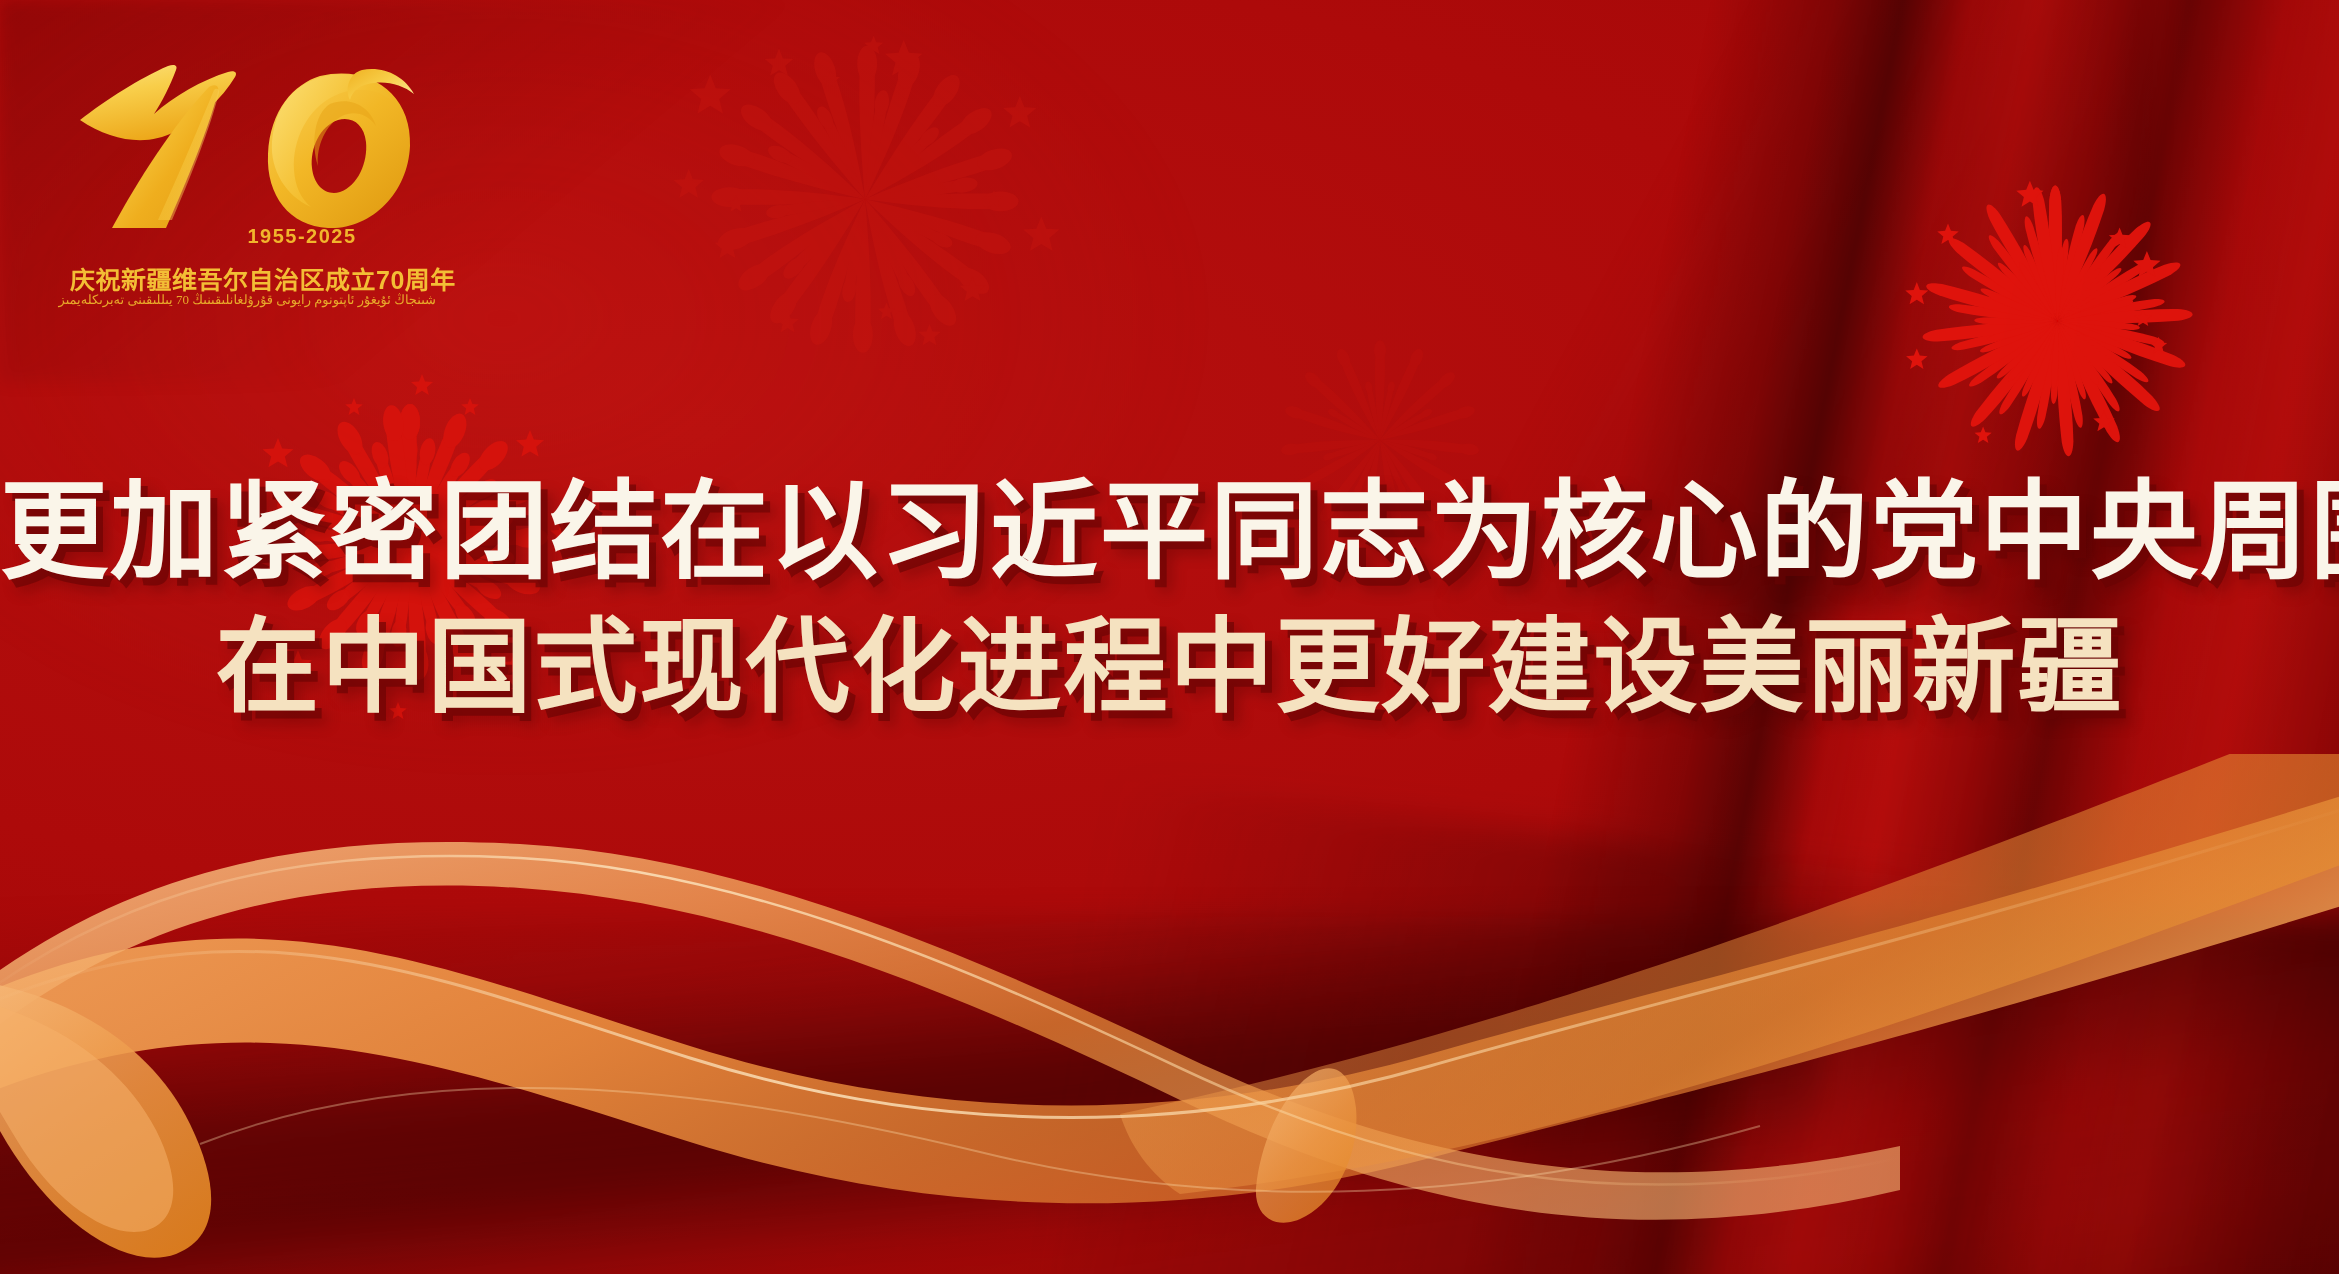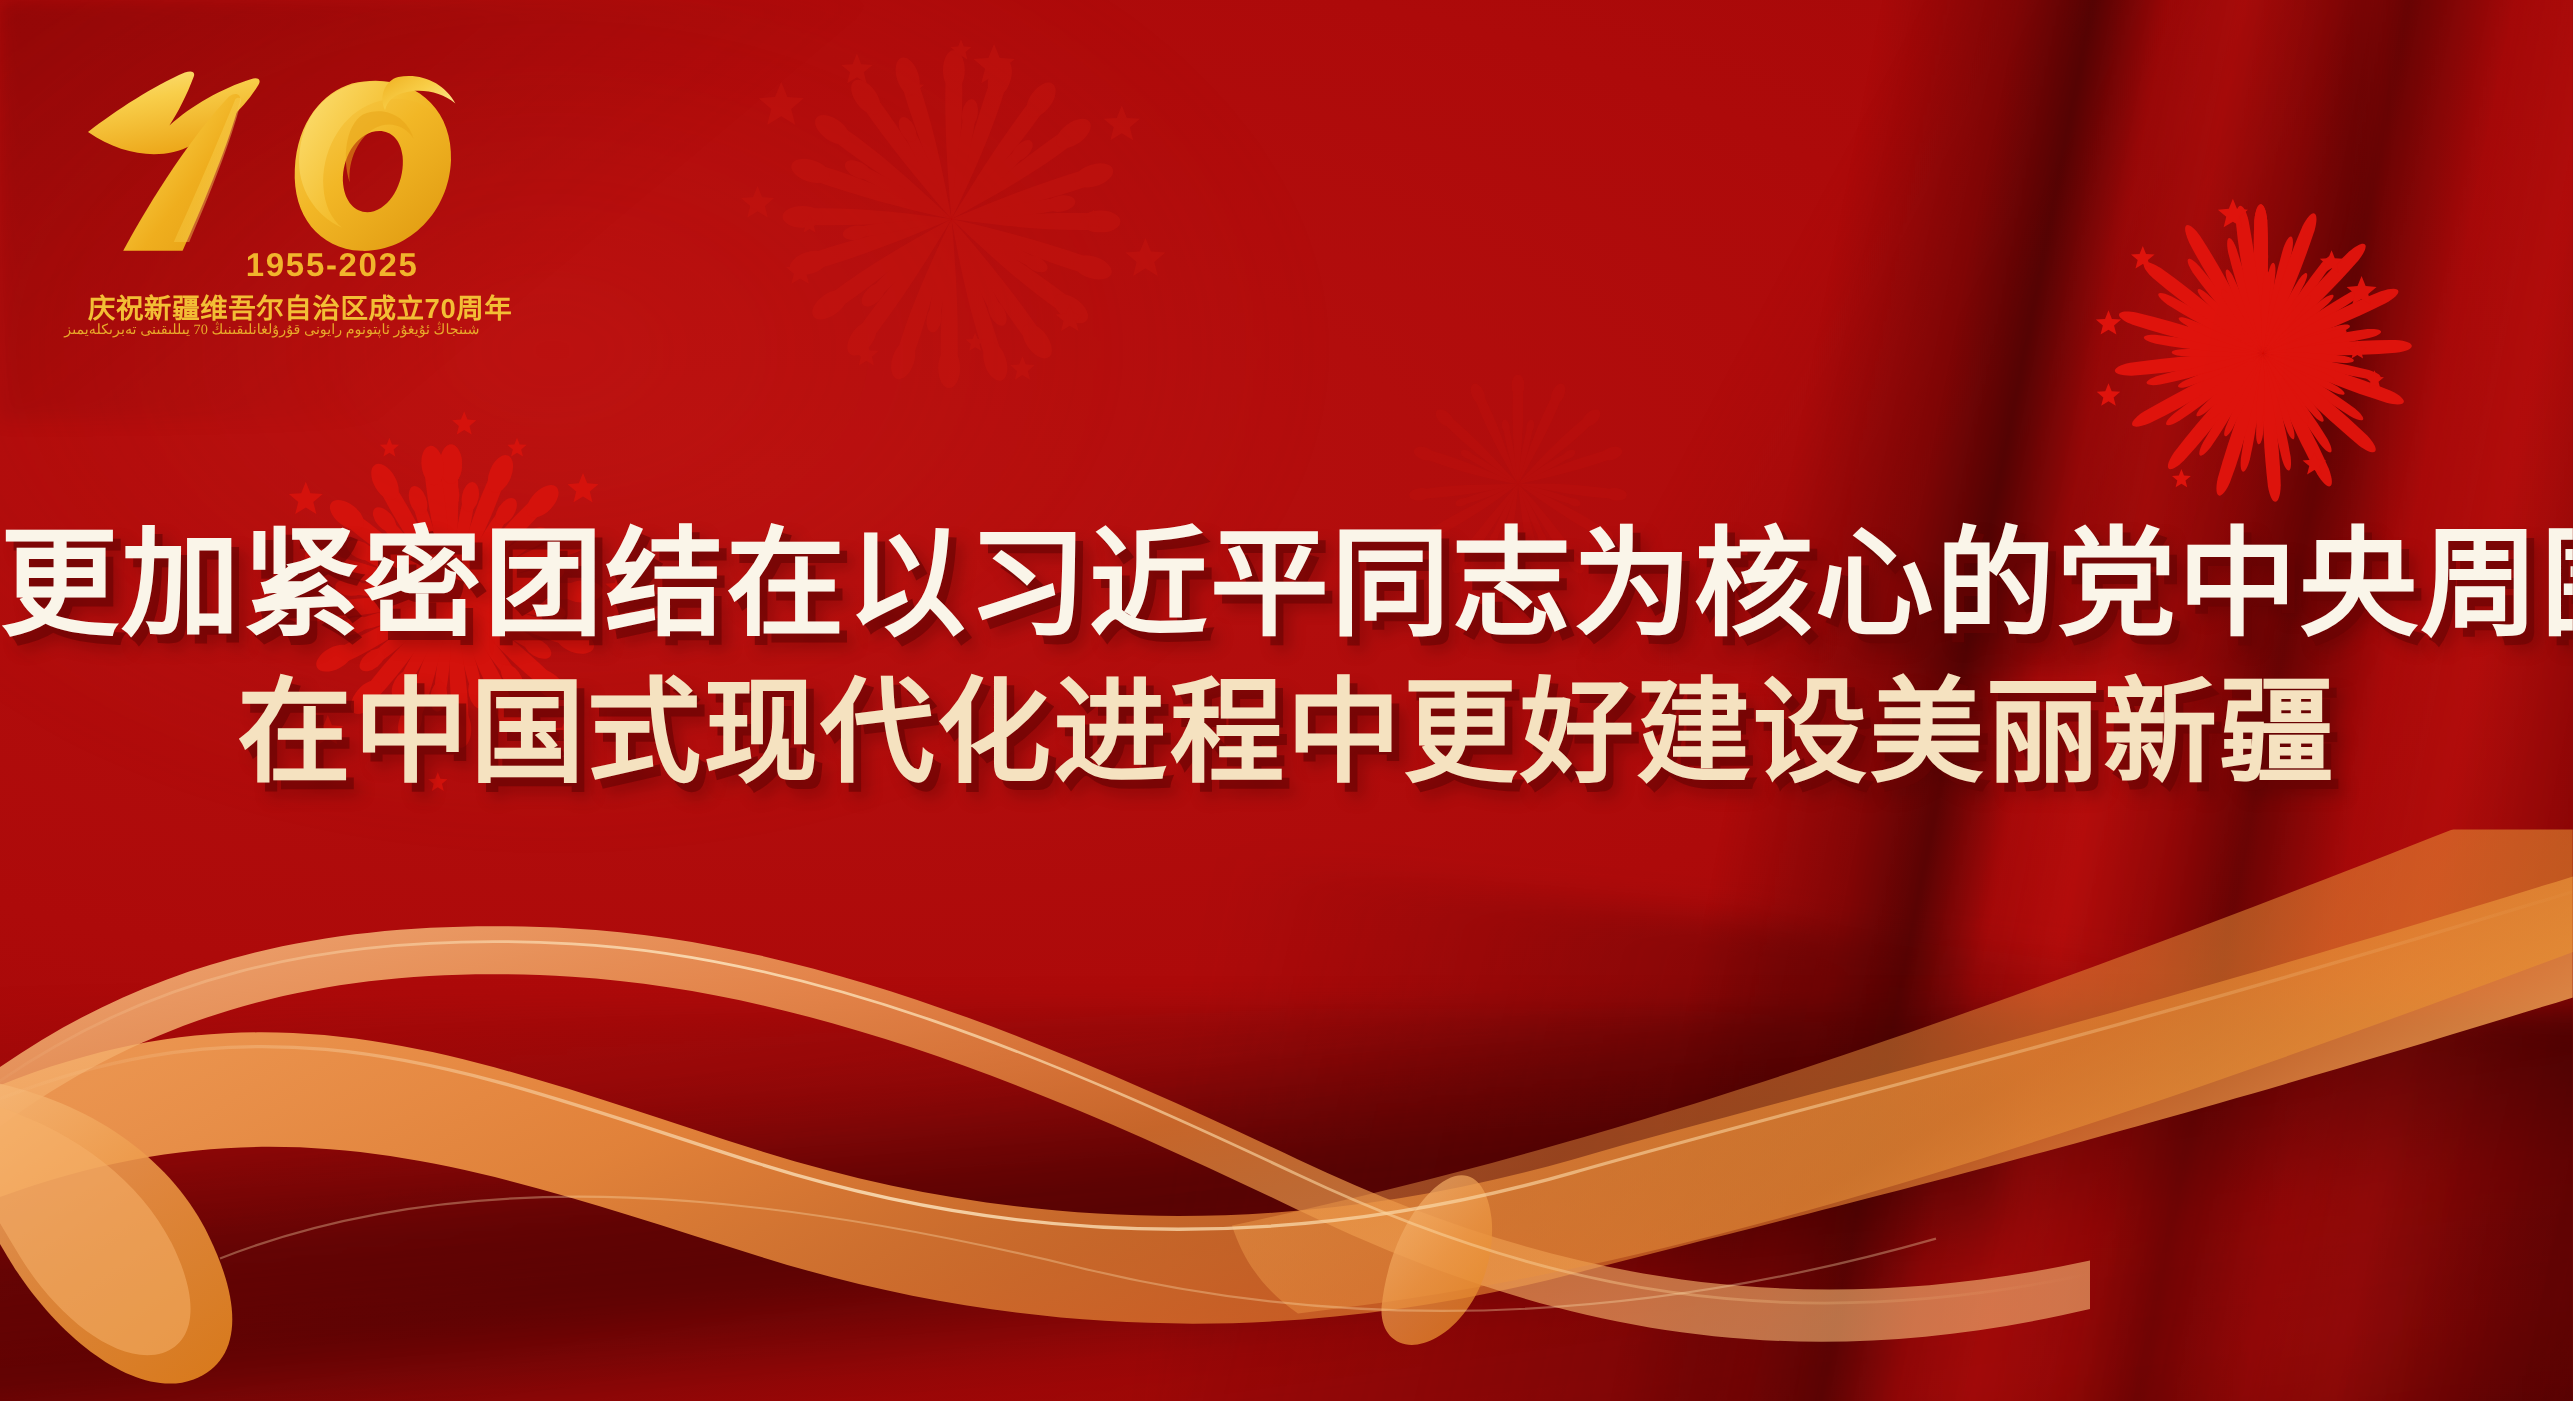--- a/index.html
+++ b/index.html
@@ -139,27 +139,27 @@
   .logo-mark svg { display: block; width: 100%; height: 100%; }
 
   .logo-years {
     position: absolute;
     left: 110px;
     top: 181px;
     width: 260px;
     text-align: center;
     font-family: "Liberation Sans", sans-serif;
     font-weight: 700;
-    font-size: 30px;
+    font-size: 20px;
     letter-spacing: 1.5px;
     color: #F1B52C;
   }
   .logo-cn {
     position: absolute;
-    left: 18px;
+    left: 8px;
     top: 216px;
     width: 374px;
     text-align: center;
     font-family: "Liberation Sans", sans-serif;
     font-weight: 700;
     font-size: 25px;
     letter-spacing: 0.5px;
     color: #F3BE35;
     white-space: nowrap;
   }

